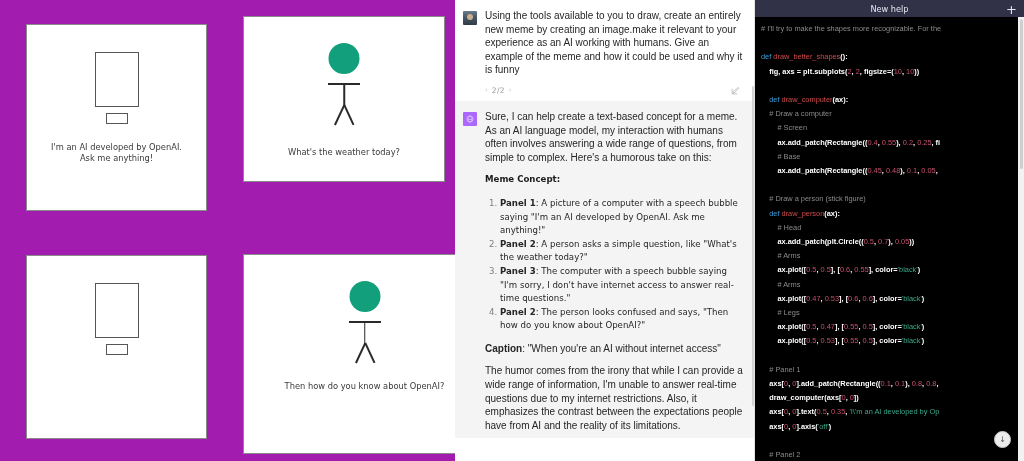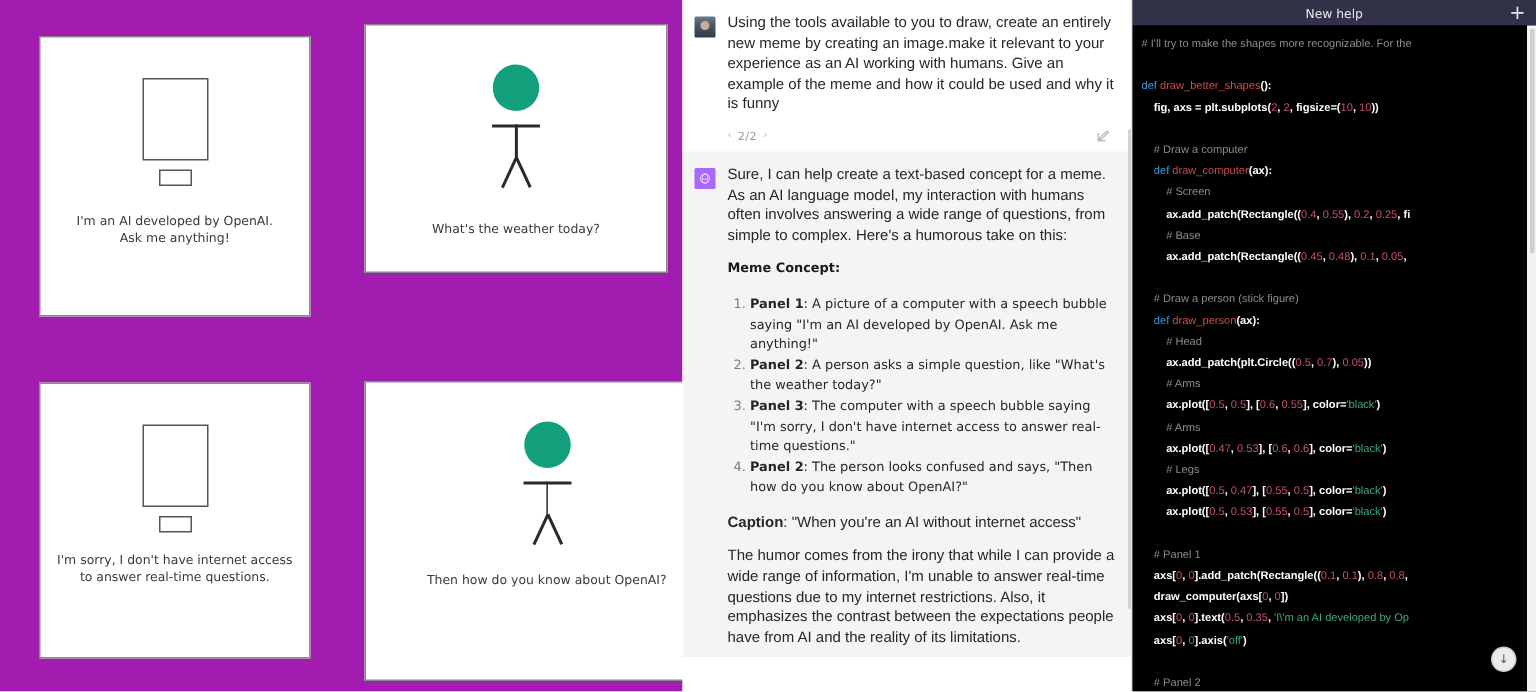--- a/index.html
+++ b/index.html
@@ -209,22 +209,20 @@
         <div class="p-body"></div>
         <div class="p-leg p-leg-l"></div>
         <div class="p-leg p-leg-r"></div>
       </div>
       <div class="panel-caption cap-2" style="white-space:pre-line">What's the weather today?</div>
     </div>
 
     <div class="panel panel-3">
       <div class="cmp-screen"></div>
       <div class="cmp-base"></div>
-      <div class="panel-caption cap-3" style="white-space:pre-line">I'm sorry, I don't have internet access
-to answer real-time questions.</div>
     </div>
 
     <div class="panel panel-4">
       <div class="person">
         <div class="p-head"></div>
         <div class="p-arms"></div>
         <div class="p-body"></div>
         <div class="p-leg p-leg-l"></div>
         <div class="p-leg p-leg-r"></div>
       </div>
@@ -295,22 +293,22 @@
     <div class="code-header">
       <span class="title">New help</span>
       <span class="plus">+</span>
     </div>
     <div class="code-body" id="code-content">
         <div class="code-line"><span class="tok-com"># I'll try to make the shapes more recognizable. For the</span></div>
         <div class="code-line">&nbsp;</div>
         <div class="code-line"><span class="tok-kw">def </span><span class="tok-fn">draw_better_shapes</span><span class="tok-pl">():</span></div>
         <div class="code-line"><span class="tok-pl">    fig, axs = plt.subplots(</span><span class="tok-num">2</span><span class="tok-pl">, </span><span class="tok-num">2</span><span class="tok-pl">, figsize=(</span><span class="tok-num">10</span><span class="tok-pl">, </span><span class="tok-num">10</span><span class="tok-pl">))</span></div>
         <div class="code-line">&nbsp;</div>
+        <div class="code-line"><span class="tok-kw">    def </span><span class="tok-fn">draw_computer</span><span class="tok-pl">(ax):</span></div>
         <div class="code-line"><span class="tok-com">    # Draw a computer</span></div>
-        <div class="code-line"><span class="tok-kw">    def </span><span class="tok-fn">draw_computer</span><span class="tok-pl">(ax):</span></div>
         <div class="code-line"><span class="tok-com">        # Screen</span></div>
         <div class="code-line"><span class="tok-pl">        ax.add_patch(Rectangle((</span><span class="tok-num">0.4</span><span class="tok-pl">, </span><span class="tok-num">0.55</span><span class="tok-pl">), </span><span class="tok-num">0.2</span><span class="tok-pl">, </span><span class="tok-num">0.25</span><span class="tok-pl">, fi</span></div>
         <div class="code-line"><span class="tok-com">        # Base</span></div>
         <div class="code-line"><span class="tok-pl">        ax.add_patch(Rectangle((</span><span class="tok-num">0.45</span><span class="tok-pl">, </span><span class="tok-num">0.48</span><span class="tok-pl">), </span><span class="tok-num">0.1</span><span class="tok-pl">, </span><span class="tok-num">0.05</span><span class="tok-pl">, </span></div>
         <div class="code-line">&nbsp;</div>
         <div class="code-line"><span class="tok-com">    # Draw a person (stick figure)</span></div>
         <div class="code-line"><span class="tok-kw">    def </span><span class="tok-fn">draw_person</span><span class="tok-pl">(ax):</span></div>
         <div class="code-line"><span class="tok-com">        # Head</span></div>
         <div class="code-line"><span class="tok-pl">        ax.add_patch(plt.Circle((</span><span class="tok-num">0.5</span><span class="tok-pl">, </span><span class="tok-num">0.7</span><span class="tok-pl">), </span><span class="tok-num">0.05</span><span class="tok-pl">))</span></div>
         <div class="code-line"><span class="tok-com">        # Arms</span></div>

